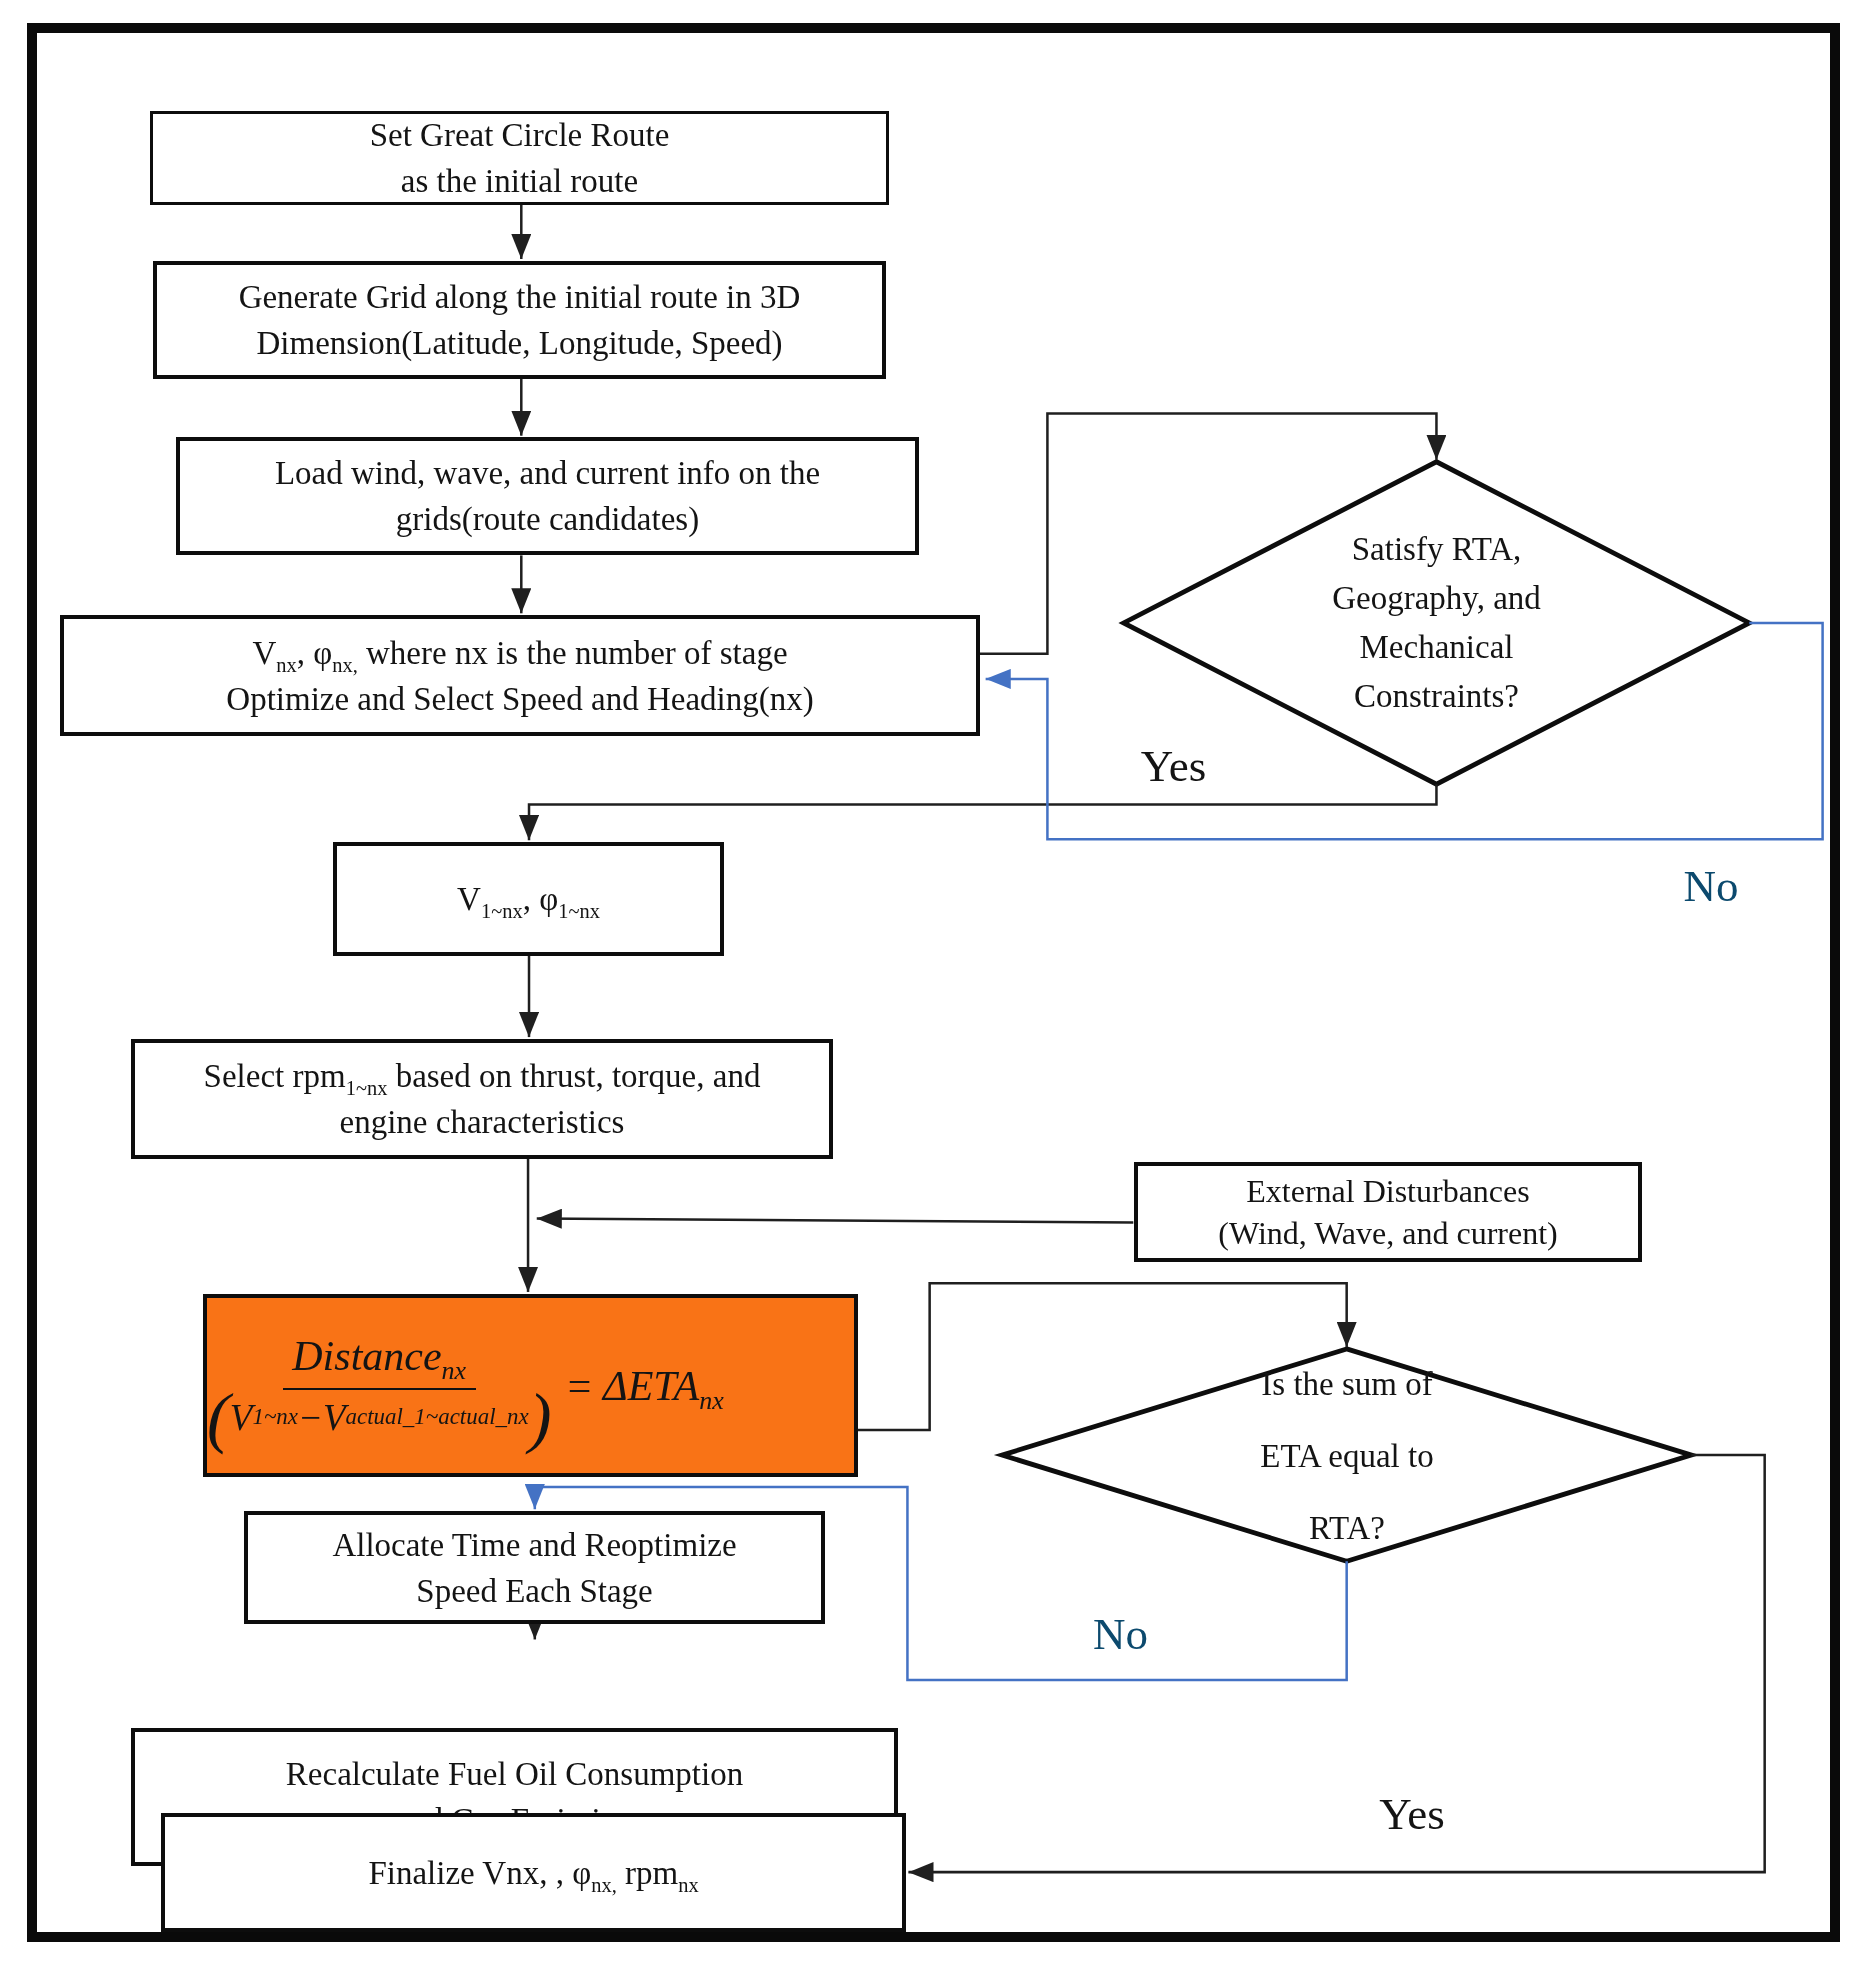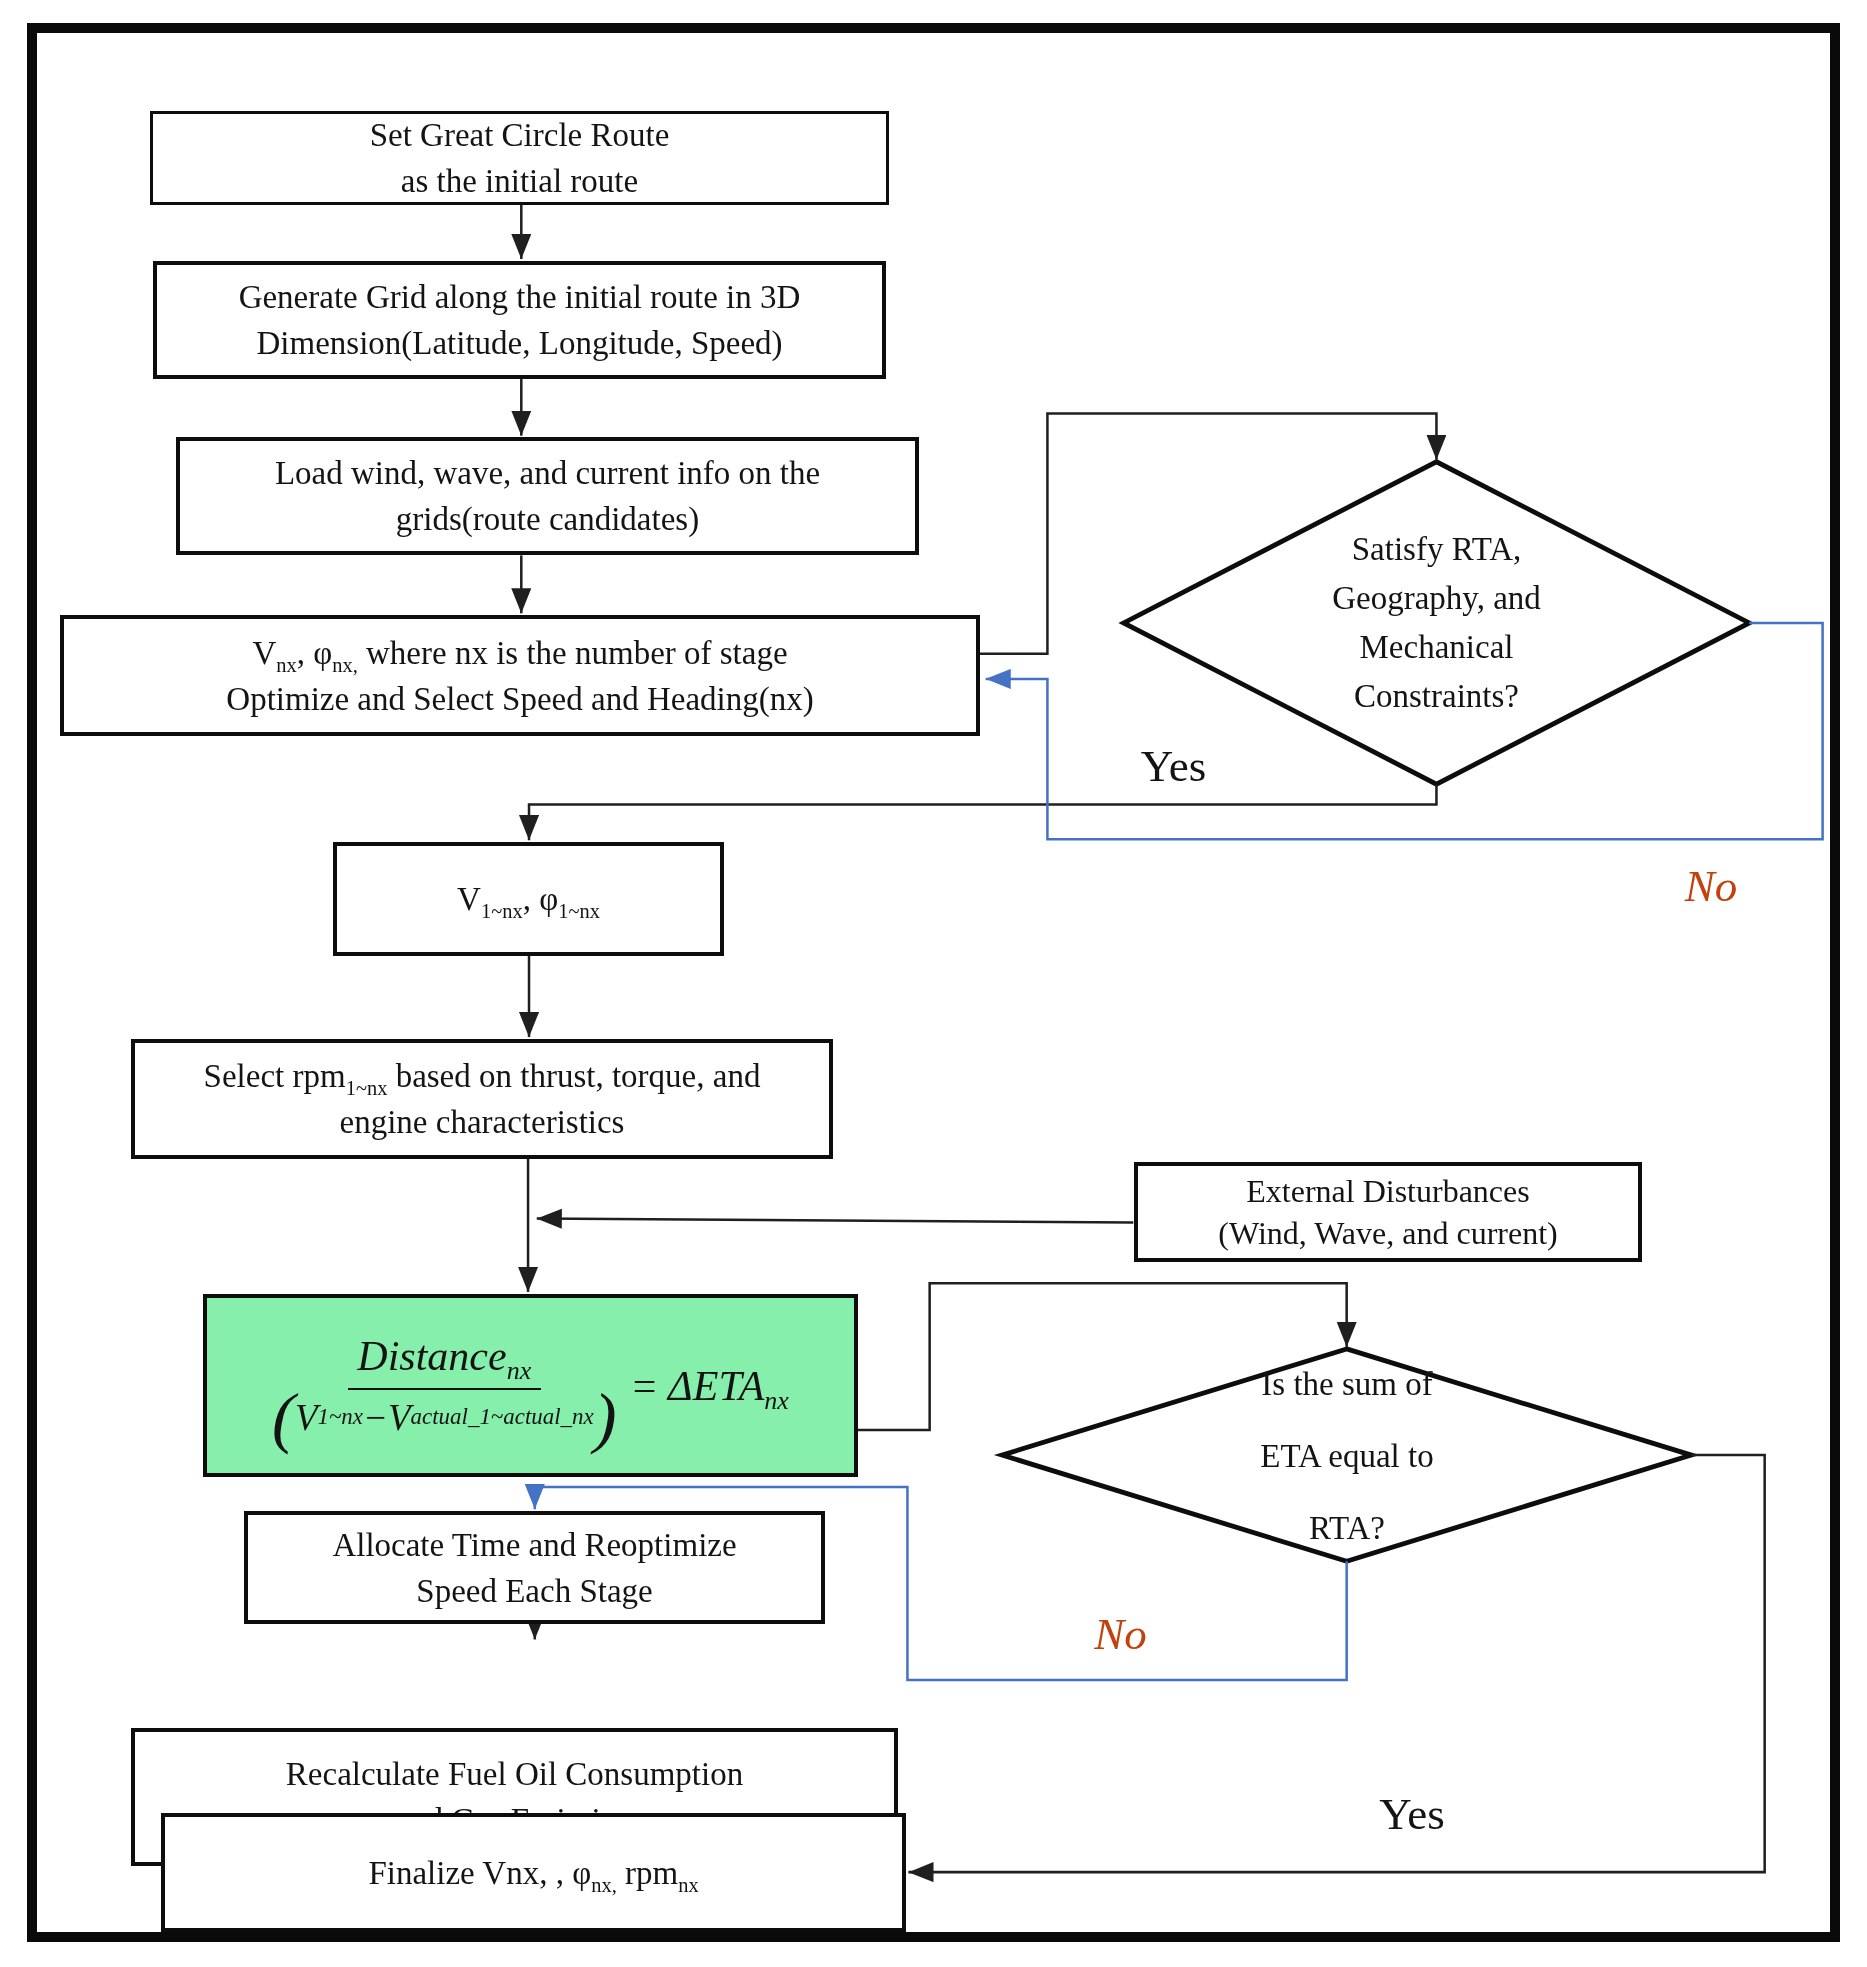--- a/index.html
+++ b/index.html
@@ -22,26 +22,26 @@
   .node .ln{white-space:nowrap;}
   sub{font-size:0.62em;line-height:0;}
 
   .dtext{
     position:absolute;display:flex;flex-direction:column;align-items:center;
     justify-content:center;text-align:center;font-size:33px;line-height:49px;
   }
   .edge-label{
     position:absolute;font-size:45px;line-height:48px;text-align:center;white-space:nowrap;
   }
-  .edge-label.blue{color:#c2410c;font-style:italic;}
+  .edge-label.blue{color:#0c4a6e;}
 
   
   .formula-box{
-    position:absolute;box-sizing:border-box;background:#86efac;border:4.8px solid #0d0d0d;
-    display:flex;align-items:center;justify-content:center;
+    position:absolute;box-sizing:border-box;background:#f97316;border:4.8px solid #0d0d0d;
+    display:flex;align-items:center;
     font-style:italic;font-size:39px;
   }
   .frac{display:inline-flex;flex-direction:column;align-items:center;}
   .frac .num{font-size:42px;padding:0 9.7px 7.7px 9.7px;border-bottom:2.9px solid #111;}
   .frac .den{font-size:37px;padding-top:5.8px;display:flex;align-items:center;}
   .rhs{font-size:42px;margin-left:13.5px;white-space:nowrap;}
   .paren{font-size:1.85em;font-weight:400;line-height:0;vertical-align:-0.18em;}
 </style>
 </head>
 <body>

